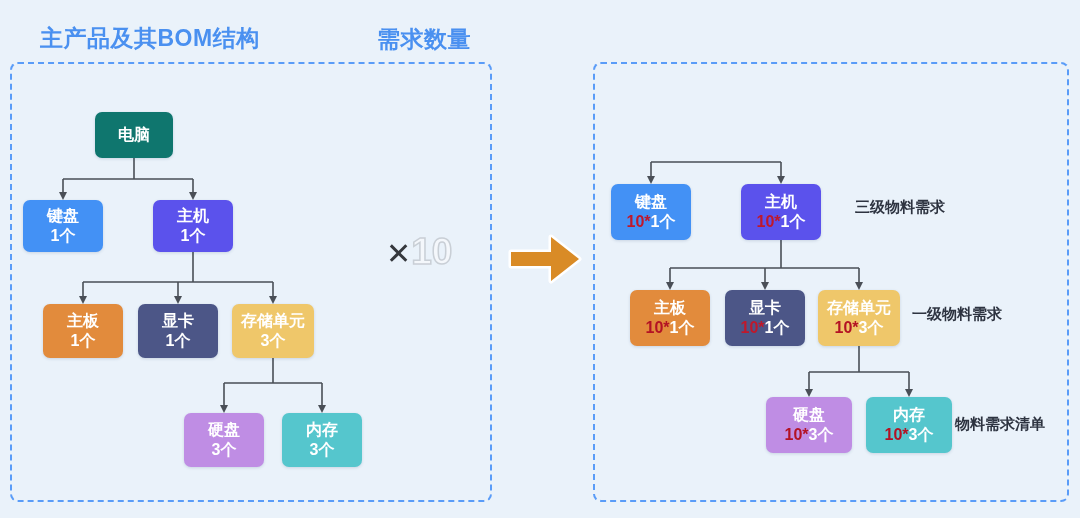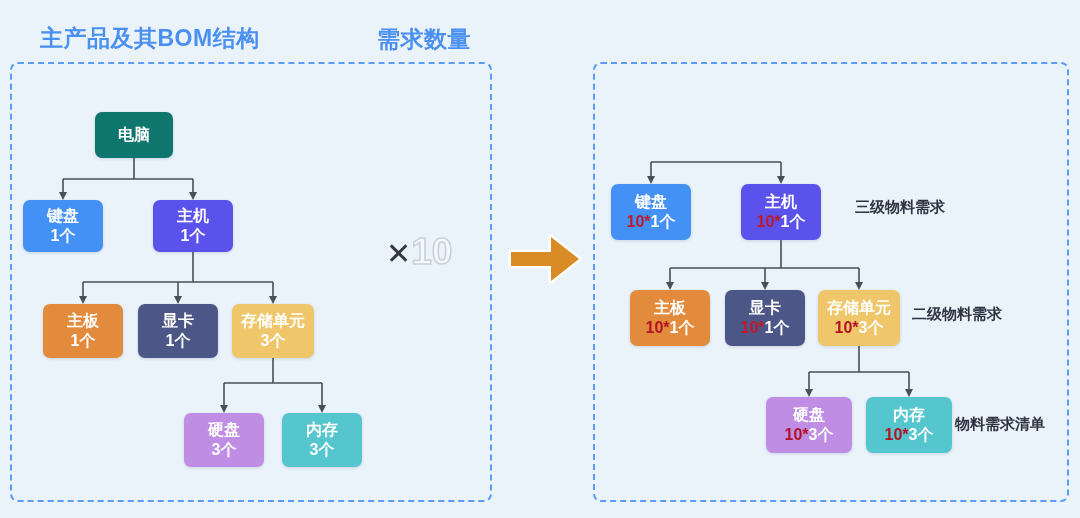--- a/index.html
+++ b/index.html
@@ -198,16 +198,16 @@
     <span class="ln1">硬盘</span>
     <span class="ln2"><span class="mult-dark">10*</span><span>3个</span></span>
   </div>
 
   <div class="node" style="left:866px;top:397px;width:86px;height:56px;background:#55c6cd;">
     <span class="ln1">内存</span>
     <span class="ln2"><span class="mult-dark">10*</span><span>3个</span></span>
   </div>
 
   <div class="lvl-label" style="left:855px;top:198px;">三级物料需求</div>
-  <div class="lvl-label" style="left:912px;top:305px;">二级物料需求</div>
+  <div class="lvl-label" style="left:912px;top:305px;">一级物料需求</div>
   <div class="lvl-label" style="left:955px;top:415px;">物料需求清单</div>
 
 </div>
 
 </body></html>

